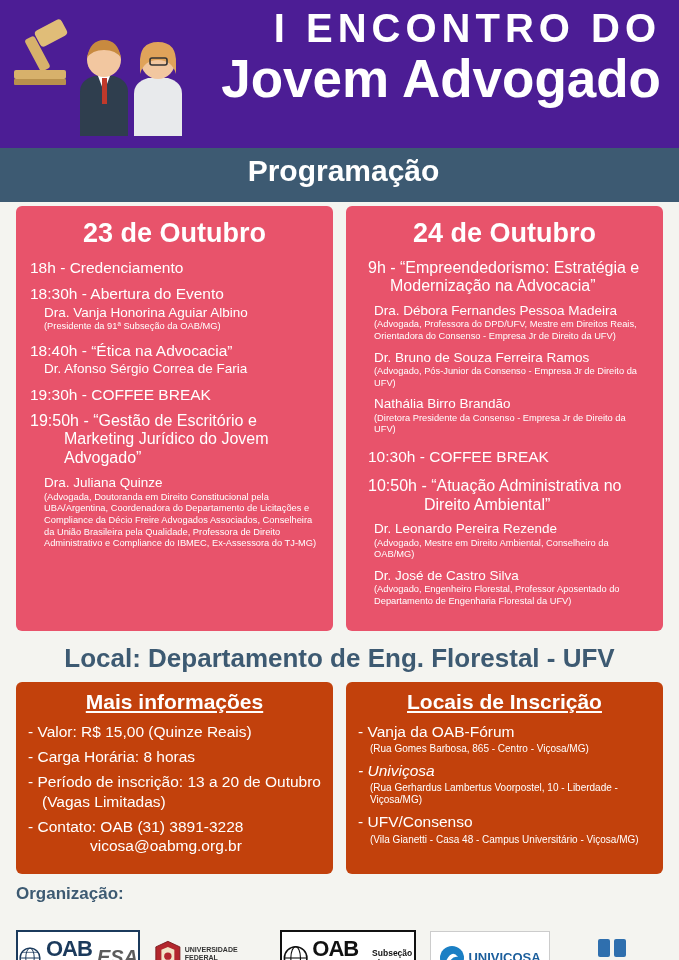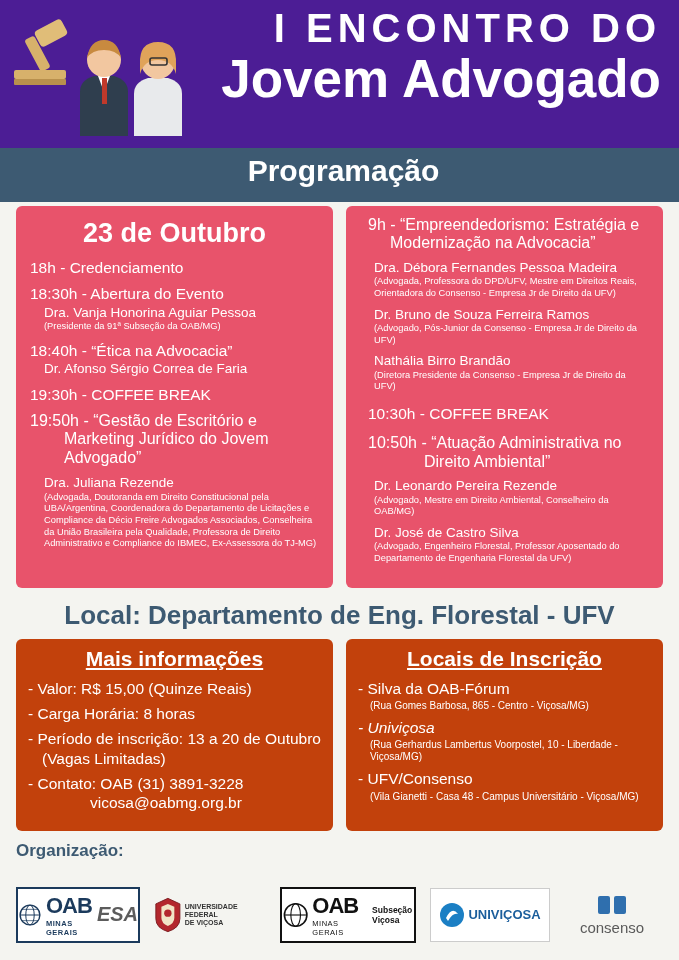--- a/index.html
+++ b/index.html
@@ -247,41 +247,42 @@
 
     <div class="col col-left">
       <div class="col-date">23 de Outubro</div>
 
       <div class="item">
         <div class="item-title">18h - Credenciamento</div>
       </div>
 
       <div class="item">
         <div class="item-title">18:30h - Abertura do Evento</div>
-        <div class="speaker pad">Dra. Vanja Honorina Aguiar Pessoa</div>
+        <div class="speaker pad">Dra. Vanja Honorina Aguiar Albino</div>
         <div class="credentials pad">(Presidente da 91ª Subseção da OAB/MG)</div>
       </div>
 
       <div class="item">
         <div class="item-title">18:40h - “Ética na Advocacia”</div>
         <div class="speaker pad">Dr. Afonso Sérgio Correa de Faria</div>
       </div>
 
       <div class="item">
         <div class="item-title">19:30h - COFFEE BREAK</div>
       </div>
 
       <div class="item">
         <div class="item-title big-title indent2">19:50h - “Gestão de Escritório e Marketing Jurídico do Jovem Advogado”</div>
-        <div class="speaker pad" style="margin-top:8px;">Dra. Juliana Rezende</div>
+        <div class="speaker pad" style="margin-top:8px;">Dra. Juliana Quinze</div>
         <div class="credentials pad">(Advogada, Doutoranda em Direito Constitucional pela UBA/Argentina, Coordenadora do Departamento de Licitações e Compliance da Décio Freire Advogados Associados, Conselheira da União Brasileira pela Qualidade, Professora de Direito Administrativo e Compliance do IBMEC, Ex-Assessora do TJ-MG)</div>
       </div>
     </div>
 
     <div class="col col-right">
+      <div class="col-date">24 de Outubro</div>
 
       <div class="item">
         <div class="item-title big-title indent2" style="padding-left:22px;text-indent:-22px;margin-left:8px;">9h - “Empreendedorismo: Estratégia e Modernização na Advocacia”</div>
         <div class="sub-block">
           <div class="speaker">Dra. Débora Fernandes Pessoa Madeira</div>
           <div class="credentials">(Advogada, Professora do DPD/UFV, Mestre em Direitos Reais, Orientadora do Consenso - Empresa Jr de Direito da UFV)</div>
         </div>
         <div class="sub-block">
           <div class="speaker">Dr. Bruno de Souza Ferreira Ramos</div>
           <div class="credentials">(Advogado, Pós-Junior da Consenso - Empresa Jr de Direito da UFV)</div>
@@ -318,21 +319,21 @@
       <div class="gold-title">Mais informações</div>
       <div class="gold-item">- Valor: R$ 15,00 (Quinze Reais)</div>
       <div class="gold-item">- Carga Horária: 8 horas</div>
       <div class="gold-item" style="padding-left:14px;text-indent:-14px;">- Período de inscrição: 13 a 20 de Outubro (Vagas Limitadas)</div>
       <div class="gold-item" style="margin-bottom:0;">- Contato: OAB (31) 3891-3228</div>
       <div class="gold-item center-ind">vicosa@oabmg.org.br</div>
     </div>
 
     <div class="gold gold-right">
       <div class="gold-title">Locais de Inscrição</div>
-      <div class="gold-item" style="margin-bottom:2px;">- Silva da OAB-Fórum</div>
+      <div class="gold-item" style="margin-bottom:2px;">- Vanja da OAB-Fórum</div>
       <div class="gold-sub">(Rua Gomes Barbosa, 865 - Centro - Viçosa/MG)</div>
       <div class="gold-item" style="margin:6px 0 2px 0;font-style:italic;">- Univiçosa</div>
       <div class="gold-sub">(Rua Gerhardus Lambertus Voorpostel, 10 - Liberdade - Viçosa/MG)</div>
       <div class="gold-item" style="margin:6px 0 2px 0;">- UFV/Consenso</div>
       <div class="gold-sub">(Vila Gianetti - Casa 48 - Campus Universitário - Viçosa/MG)</div>
     </div>
   </div>
 
   <div class="org">
     <div class="org-label">Organização:</div>

